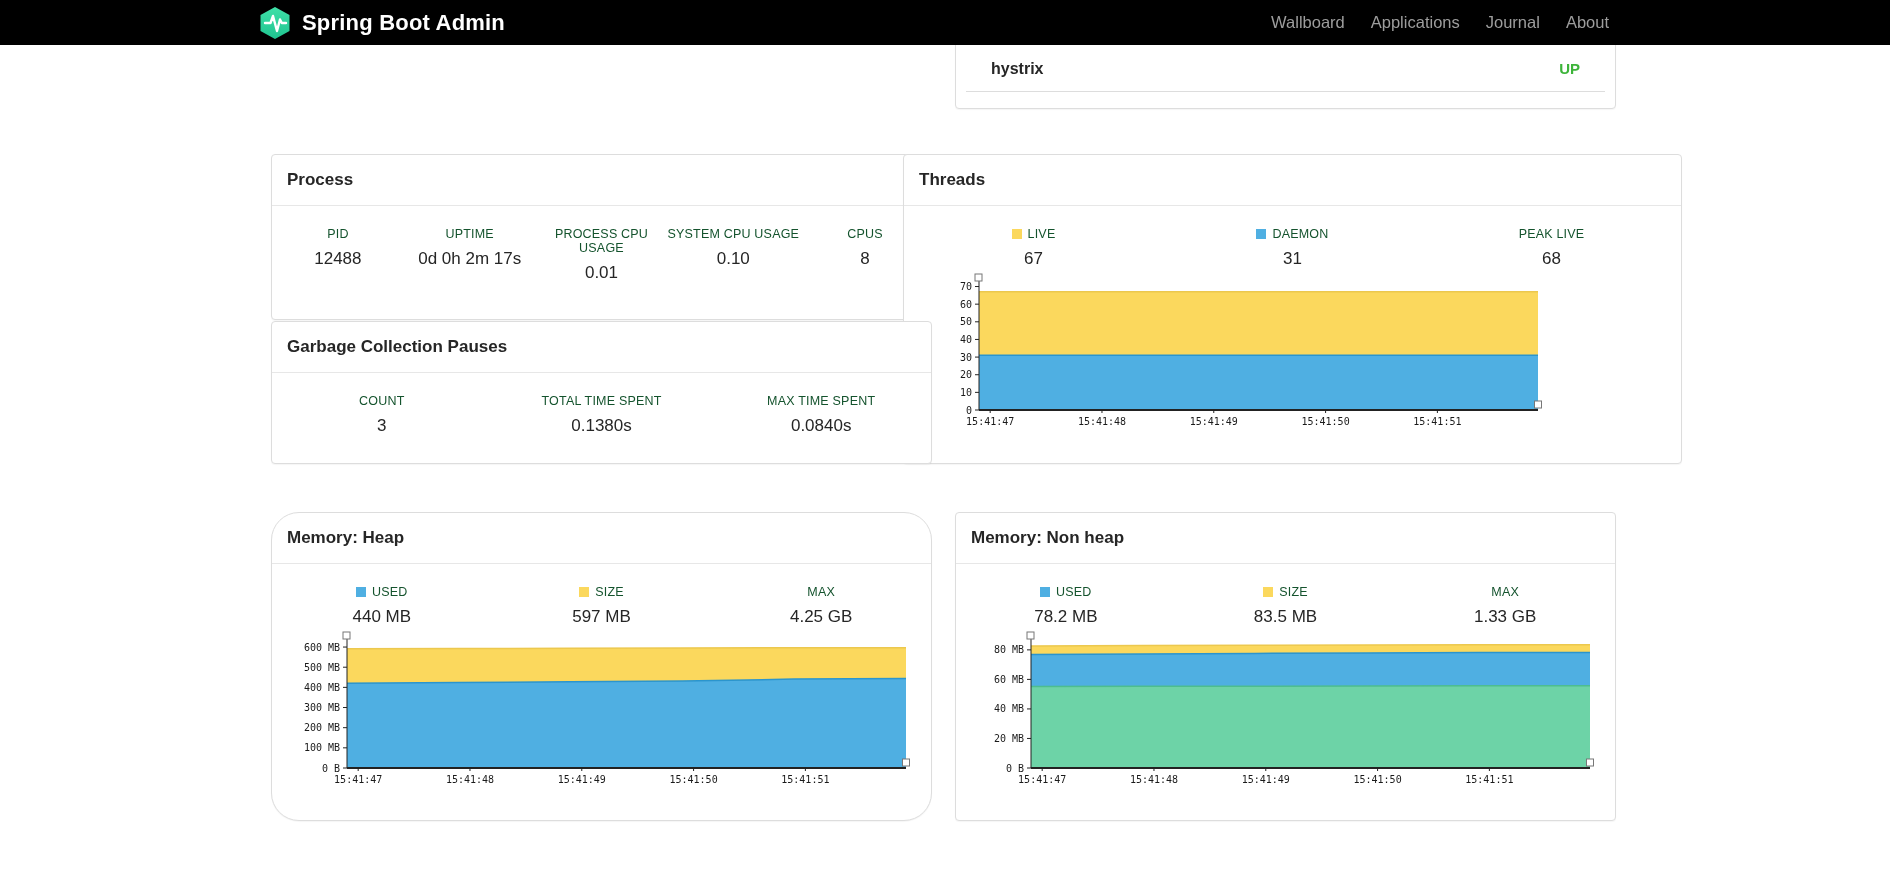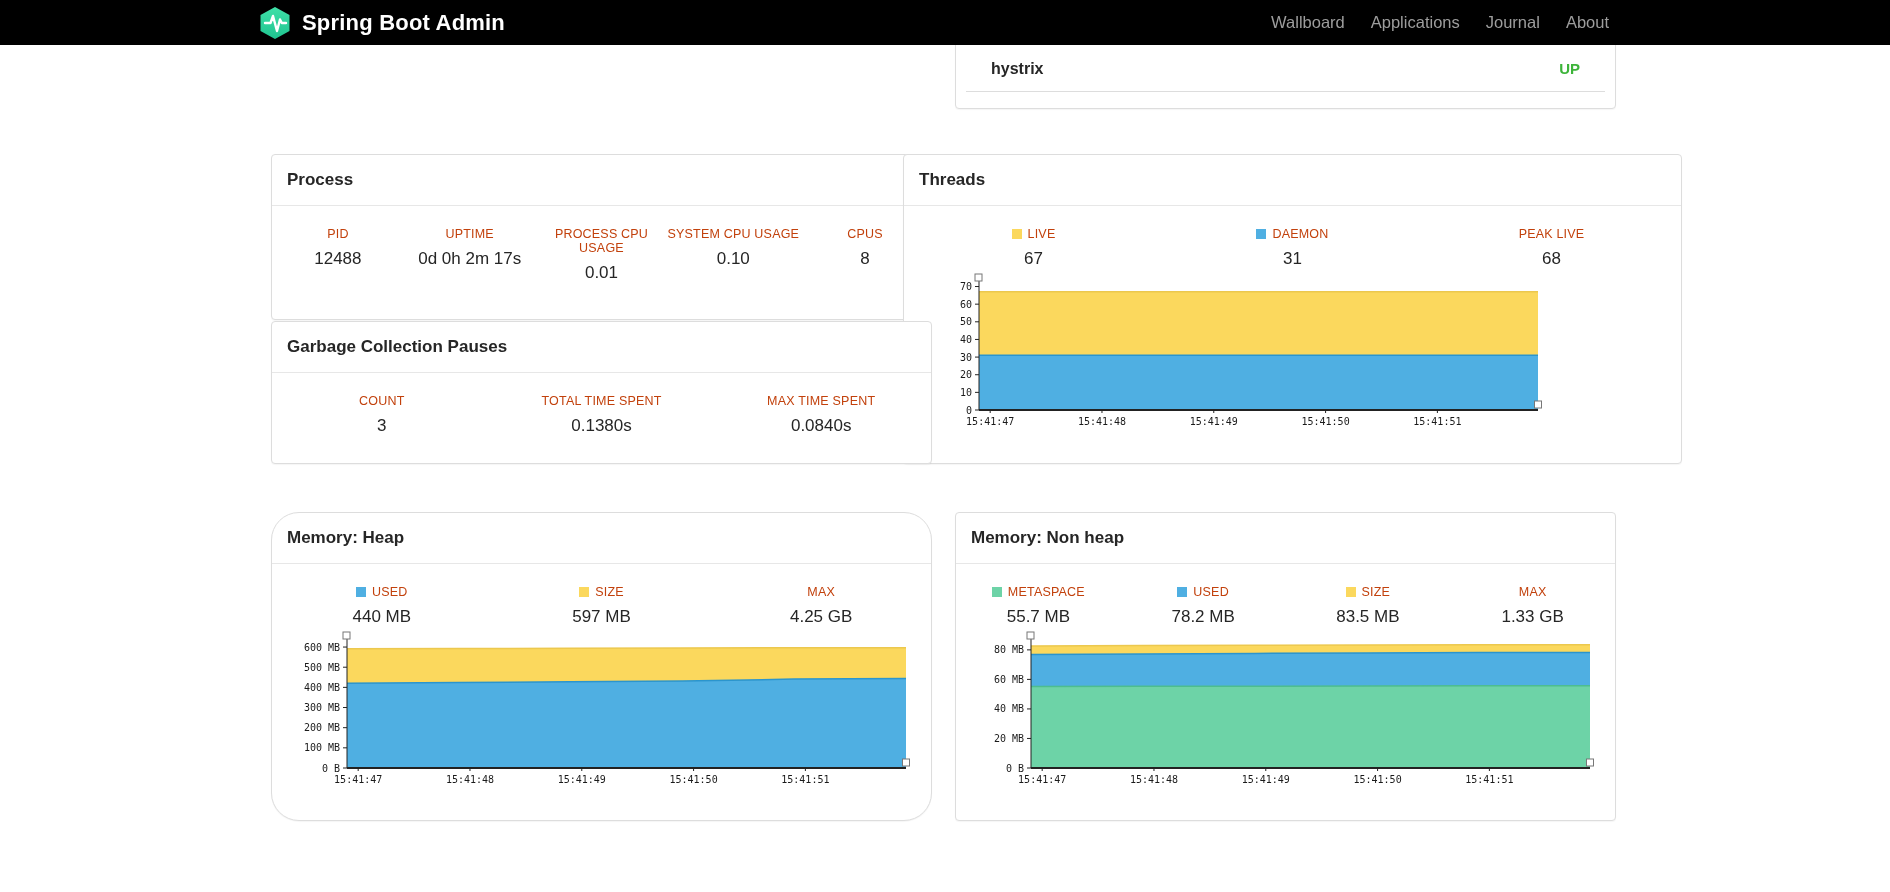--- a/index.html
+++ b/index.html
@@ -14,21 +14,21 @@
   .nav-links{position:absolute;right:268px;top:0;height:45px;display:flex;align-items:center}
   .nav-link{color:#9d9d9d;font-size:16.5px;padding:0 13px;text-decoration:none;cursor:pointer}
 
   
   .panel{position:absolute;background:#fff;border:1px solid #ddd;border-radius:4px;box-shadow:0 1px 1px rgba(0,0,0,.04)}
   .panel-heading{height:51px;line-height:50px;padding:0 15px;font-size:17px;font-weight:bold;color:#262626;border-bottom:1px solid #e7e7e7}
 
   
   .metrics{display:flex;padding-top:21px}
   .metric{flex:1;text-align:center}
-  .metric-label{font-size:12.5px;color:#c2410c;letter-spacing:.2px;display:flex;align-items:center;justify-content:center;gap:6px}
+  .metric-label{font-size:12.5px;color:#14532d;letter-spacing:.2px;display:flex;align-items:center;justify-content:center;gap:6px}
   .metric-value{font-size:17px;color:#262626;margin-top:8px}
   .swatch{width:10px;height:10px;display:inline-block;flex:none}
 
   
   .status-row{display:flex;justify-content:space-between;align-items:center;height:46px;margin:17px 10px 12px;padding:16px 25px;border-bottom:1px solid #ddd}
   .status-name{font-size:16px;font-weight:bold;color:#262626}
   .status-value{font-size:15px;font-weight:bold}
 
   
   .chart{display:block;margin-top:4px}
@@ -228,27 +228,20 @@
       <rect x="71" y="1" width="7" height="7" fill="#fff" stroke="#777"></rect>
       <rect x="630.5" y="128" width="7" height="7" fill="#fff" stroke="#777"></rect>
     </svg>
 </section>
 
 <section class="panel" style="left:955px;top:512px;width:661px;height:309px;">
   <header class="panel-heading">Memory: Non heap</header>
   <div class="metrics">
     <div class="metric">
       <div class="metric-label">
-        <span class="swatch" style="background: rgb(109, 211, 167);"></span>
-        <span>METASPACE</span>
-      </div>
-      <div class="metric-value">55.7 MB</div>
-    </div>
-    <div class="metric">
-      <div class="metric-label">
         <span class="swatch" style="background: rgb(79, 175, 226);"></span>
         <span>USED</span>
       </div>
       <div class="metric-value">78.2 MB</div>
     </div>
     <div class="metric">
       <div class="metric-label">
         <span class="swatch" style="background: rgb(251, 216, 93);"></span>
         <span>SIZE</span>
       </div>

